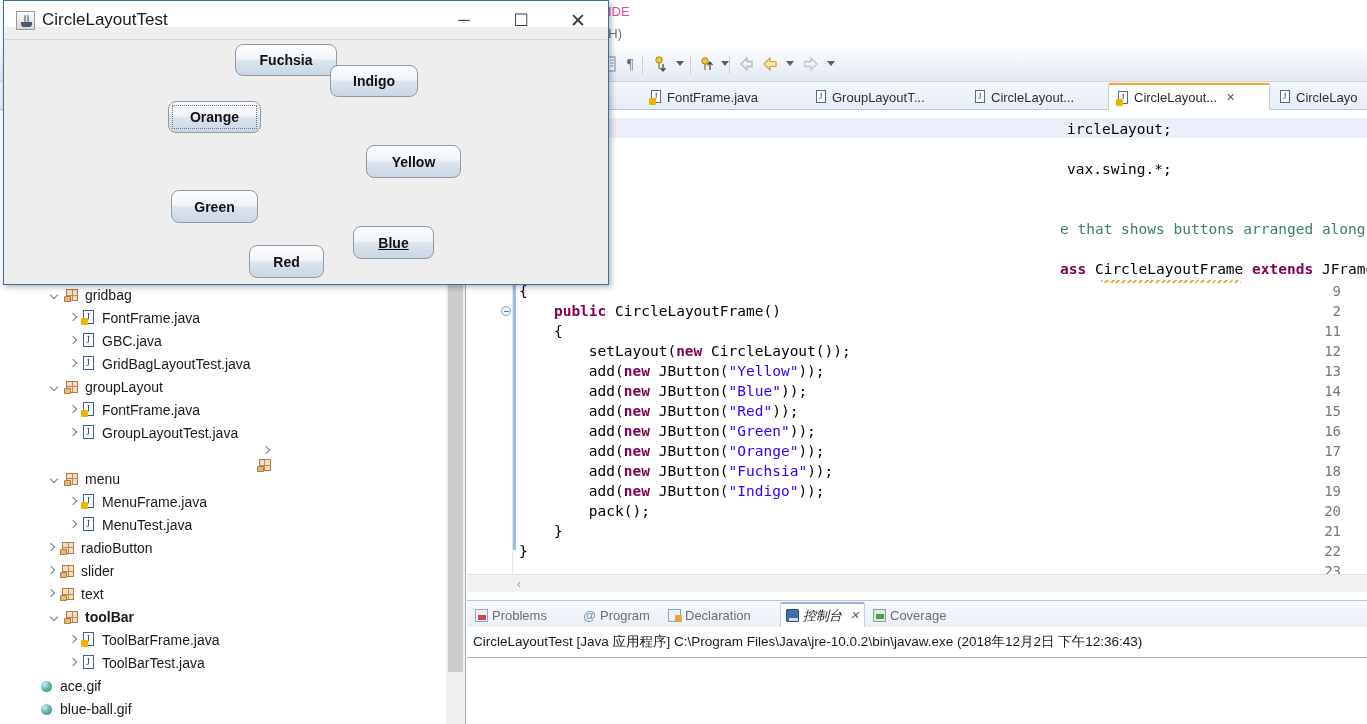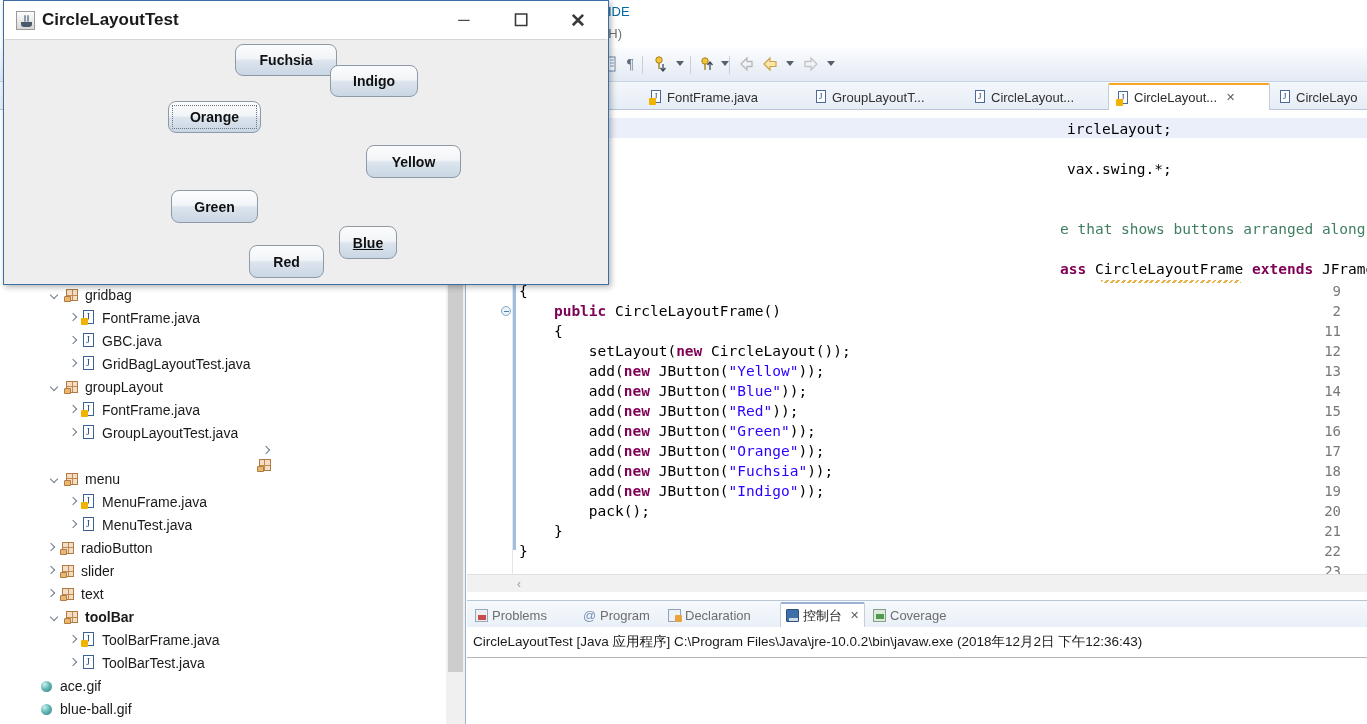--- a/index.html
+++ b/index.html
@@ -13,21 +13,21 @@
   #root { position: relative; width: 1367px; height: 724px; background:#fff; }
 
   
   #ide { position:absolute; inset:0; background:#ffffff; }
 
   .ide-menubar {
     position:absolute; left:0; top:0; width:1367px; height:22px;
     background:#ffffff; color:#8c8c8c; font-size:13px;
     display:flex; align-items:center;
   }
-  .ide-menubar .mi { position:absolute; white-space:nowrap; color:#0369a1; }
+  .ide-menubar .mi { position:absolute; white-space:nowrap; color:#ec4899; }
 
   .ide-menubar2 {
     position:absolute; left:0; top:22px; width:1367px; height:25px;
     background:#ffffff; color:#6f6f6f; font-size:13px;
   }
   .ide-menubar2 .mi { position:absolute; white-space:nowrap; color:#6f6f6f; }
 
   .ide-toolbar {
     position:absolute; left:0; top:48px; width:1367px; height:34px;
     background:linear-gradient(to bottom,#fbfcfe 0%, #eef2f8 55%, #e3eaf4 100%);
@@ -244,22 +244,22 @@
   }
 
   
   #jwin {
     position:absolute; left:3px; top:0px; width:606px; height:285px;
     background:#eeeeee;
     border:1px solid #3a6ea5;
     box-shadow:2px 2px 6px rgba(0,0,0,.30);
   }
   .jtitlebar {
-    position:absolute; left:0; top:0; width:604px; height:38px;
-    background:#ffffff; display:flex; align-items:center;font-weight:bold;
+    position:absolute; left:0; top:0; width:604px; height:26px;
+    background:#ffffff; display:flex; align-items:center;
   }
   .jicon {
     position:absolute; left:12px; top:10px; width:19px; height:19px;
     background:linear-gradient(to bottom,#fdfdfd,#d8d8d8);
     border:1px solid #9a9a9a;
   }
   .jicon::before {
     content:""; position:absolute; left:4px; top:10px; width:11px; height:5px;
     background:#4a5a6a; border-radius:0 0 3px 3px;
   }
@@ -698,21 +698,21 @@
         <div class="cons-tab" style="left:111px;">
           <span class="ci ci-javadoc">@</span>
           <span>Program</span>
         </div>
 
         <div class="cons-tab" style="left:196px;">
           <span class="ci ci-decl"></span>
           <span>Declaration</span>
         </div>
 
-        <div class="cons-tab active" style="left:313px;">
+        <div class="cons-tab active" style="left:313px;font-style:italic;">
           <span class="ci ci-console"></span>
           <span>控制台</span>
           <span class="tabclose">✕</span>
         </div>
 
         <div class="cons-tab" style="left:401px;">
           <span class="ci ci-cov"></span>
           <span>Coverage</span>
         </div>
       </div>
@@ -756,21 +756,21 @@
       </div>
 
       <div class="jbtn" style="left:361px;top:105px;width:95px;height:33px;">
         <span>Yellow</span>
       </div>
 
       <div class="jbtn" style="left:166px;top:150px;width:87px;height:33px;">
         <span>Green</span>
       </div>
 
-      <div class="jbtn" style="left:334px;top:186px;width:58px;height:33px;text-decoration:underline;">
+      <div class="jbtn" style="left:348px;top:186px;width:81px;height:33px;text-decoration:underline;">
         <span>Blue</span>
       </div>
 
       <div class="jbtn" style="left:244px;top:205px;width:75px;height:33px;">
         <span>Red</span>
       </div>
     </div>
   </div>
 
 </div>

